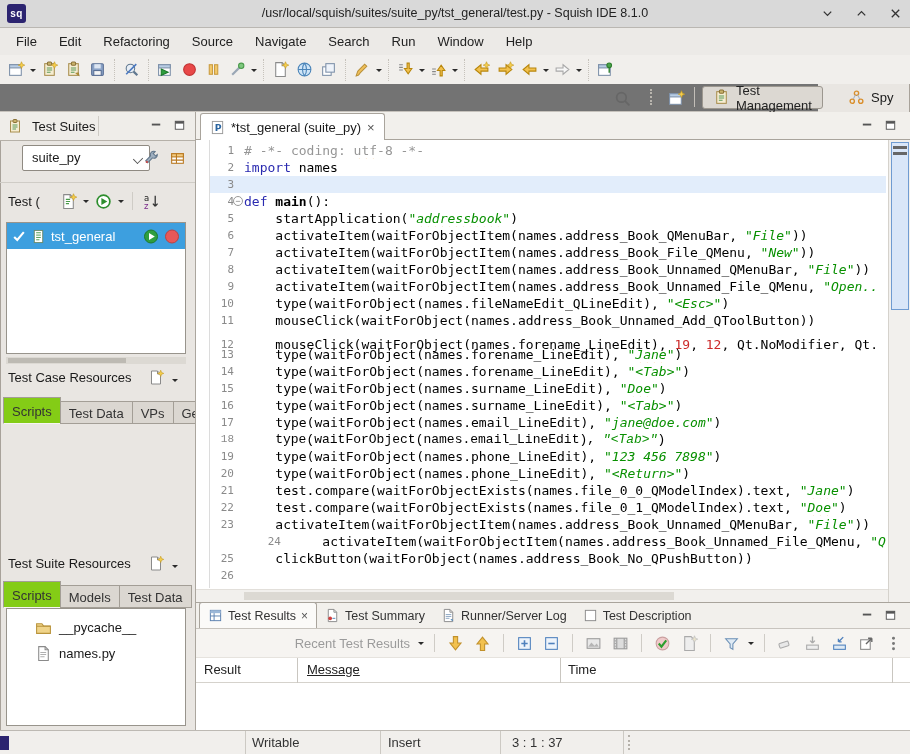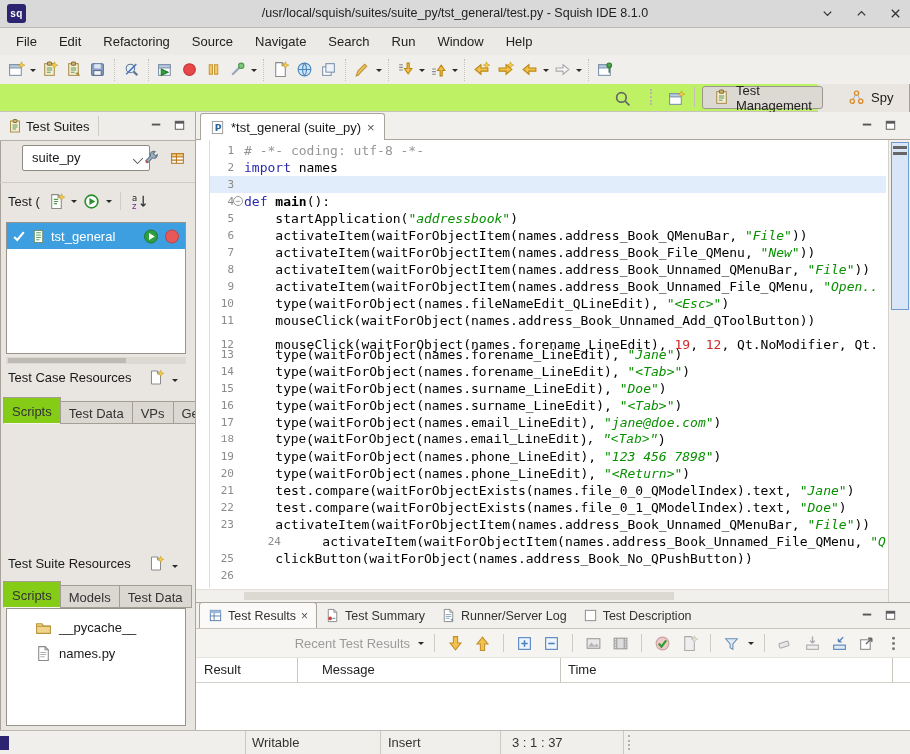--- a/index.html
+++ b/index.html
@@ -24,46 +24,46 @@
 
   
   #toolbar1{position:absolute;left:0;top:55px;width:910px;height:29px;background:#f1efec;display:flex;align-items:center}
   .tb-group{display:flex;align-items:center;gap:3px;padding:0 6px;height:22px;border-left:1px dotted #c6c2bb}
   .tb-group:first-child{border-left:none}
   .tbi{width:21px;height:21px;display:inline-flex;align-items:center;justify-content:center}
   .tbi svg{width:17px;height:17px}
   .dd{width:0;height:0;border:3.5px solid transparent;border-top-color:#2b2b2b;margin-top:4px}
   .tb-sep{width:1px;height:18px;background:#cfccc6;margin:0 4px}
 
-  #toolbar2{position:absolute;left:0;top:84px;width:818px;height:27px;background:#bef264;border-bottom:1px solid #c6c2bc}
+  #toolbar2{position:absolute;left:0;top:84px;width:818px;height:27px;background:#737373;border-bottom:1px solid #c6c2bc}
   #tb2-search{position:absolute;left:612px;top:4px}
   #tb2-dots{position:absolute;left:650px;top:5px;width:1px;height:16px;border-left:2px dotted #b9b5ae}
   #tb2-persp{position:absolute;left:666px;top:4px}
   #tb2-vline{position:absolute;left:694px;top:3px;width:1px;height:20px;background:#c2beb8}
   #tm-button{position:absolute;left:702px;top:2px;height:21px;background:#dcd8d2;border:1px solid #9c978f;border-radius:3px;
     display:flex;align-items:center;gap:6px;padding:0 10px;color:#222}
   #spy-wrap{position:absolute;left:848px;top:2px;display:flex;align-items:center;gap:6px;height:22px}
 
   
   #sidebar{position:absolute;left:0;top:112px;width:196px;height:618px;border-right:1px solid #aba69e;box-sizing:border-box}
   #ts-header{position:absolute;left:0;top:0;width:195px;height:28px;background:#efede9;border-bottom:1px solid #b5b0a8}
-  .view-tab{display:flex;align-items:center;gap:3px;padding:0 7px;height:28px;float:left}
+  .view-tab{display:flex;align-items:center;gap:9px;padding:0 7px;height:28px;float:left}
   #ts-header .tabline{position:absolute;left:98px;top:4px;width:1px;height:20px;background:#cfccc6}
   .minmax{position:absolute;top:6px;display:flex;gap:8px}
   #ts-header .minmax{right:8px}
   .minmax span{width:15px;height:15px;display:inline-flex;align-items:center;justify-content:center}
 
   #ts-combo{position:absolute;left:22px;top:33px;width:128px;height:26px;background:#fff;border:1px solid #8f8a82;border-radius:2px;box-sizing:border-box}
   #ts-combo .val{position:absolute;left:9px;top:0;line-height:24px}
   #ts-combo .chev{position:absolute;right:7px;top:9px;width:7px;height:7px;border-left:1.5px solid #555;border-bottom:1.5px solid #555;transform:rotate(-45deg) scale(1,.8);transform-origin:center}
   #ts-wrench{position:absolute;left:142px;top:37px}
   #ts-grid{position:absolute;left:168px;top:37px}
   #ts-hr{position:absolute;left:0;top:70px;width:195px;height:1px;background:#cfccc6}
   #ts-toolbar{position:absolute;left:0;top:74px;width:195px;height:30px;display:flex;align-items:center;padding-left:8px;box-sizing:border-box;gap:4px}
-  #ts-toolbar .lbl{margin-right:2px;white-space:nowrap}
+  #ts-toolbar .lbl{margin-right:14px;white-space:nowrap}
   #ts-list{position:absolute;left:6px;top:110px;width:180px;height:132px;background:#fff;border:1px solid #98948c;box-sizing:border-box}
   .case-row{height:26px;background:#3d9fdf;color:#fff;display:flex;align-items:center;gap:5px;padding:0 5px}
   .case-row .grow{flex:1}
   #ts-hscroll{position:absolute;left:6px;top:245px;width:180px;height:7px;background:#dcd9d3}
   #ts-hscroll i{position:absolute;left:2px;top:1px;width:118px;height:5px;background:#bdbab3}
 
   .sect-header{position:absolute;left:0;width:195px;height:24px}
   .sect-header .t{position:absolute;left:8px;line-height:24px}
   .sect-header .ic1{position:absolute;left:148px;top:3px}
   .sect-header .ic2{position:absolute;left:172px;top:9px}
@@ -730,21 +730,21 @@
           <svg viewBox="0 0 16 16">
             <circle cx="8" cy="3" r="1.4" fill="#777"></circle>
             <circle cx="8" cy="8" r="1.4" fill="#777"></circle>
             <circle cx="8" cy="13" r="1.4" fill="#777"></circle>
           </svg>
         </span>
       </span>
   </div>
   <div id="bt-header">
       <span class="col-label" style="left: 8px;">Result</span>
-      <span class="col-label" style="left: 126px;">Message</span>
+      <span class="col-label" style="left: 111px; text-decoration: underline;">Message</span>
       <span class="col-label" style="left: 372px;">Time</span>
       <span class="col-sep" style="left: 101px;"></span>
       <span class="col-sep" style="left: 364px;"></span>
       <span class="col-sep" style="left: 696px;"></span>
     </div>
   <div id="bt-body"></div>
 </div>
 
 <div id="statusbar">
   <div id="status-marker"></div>

